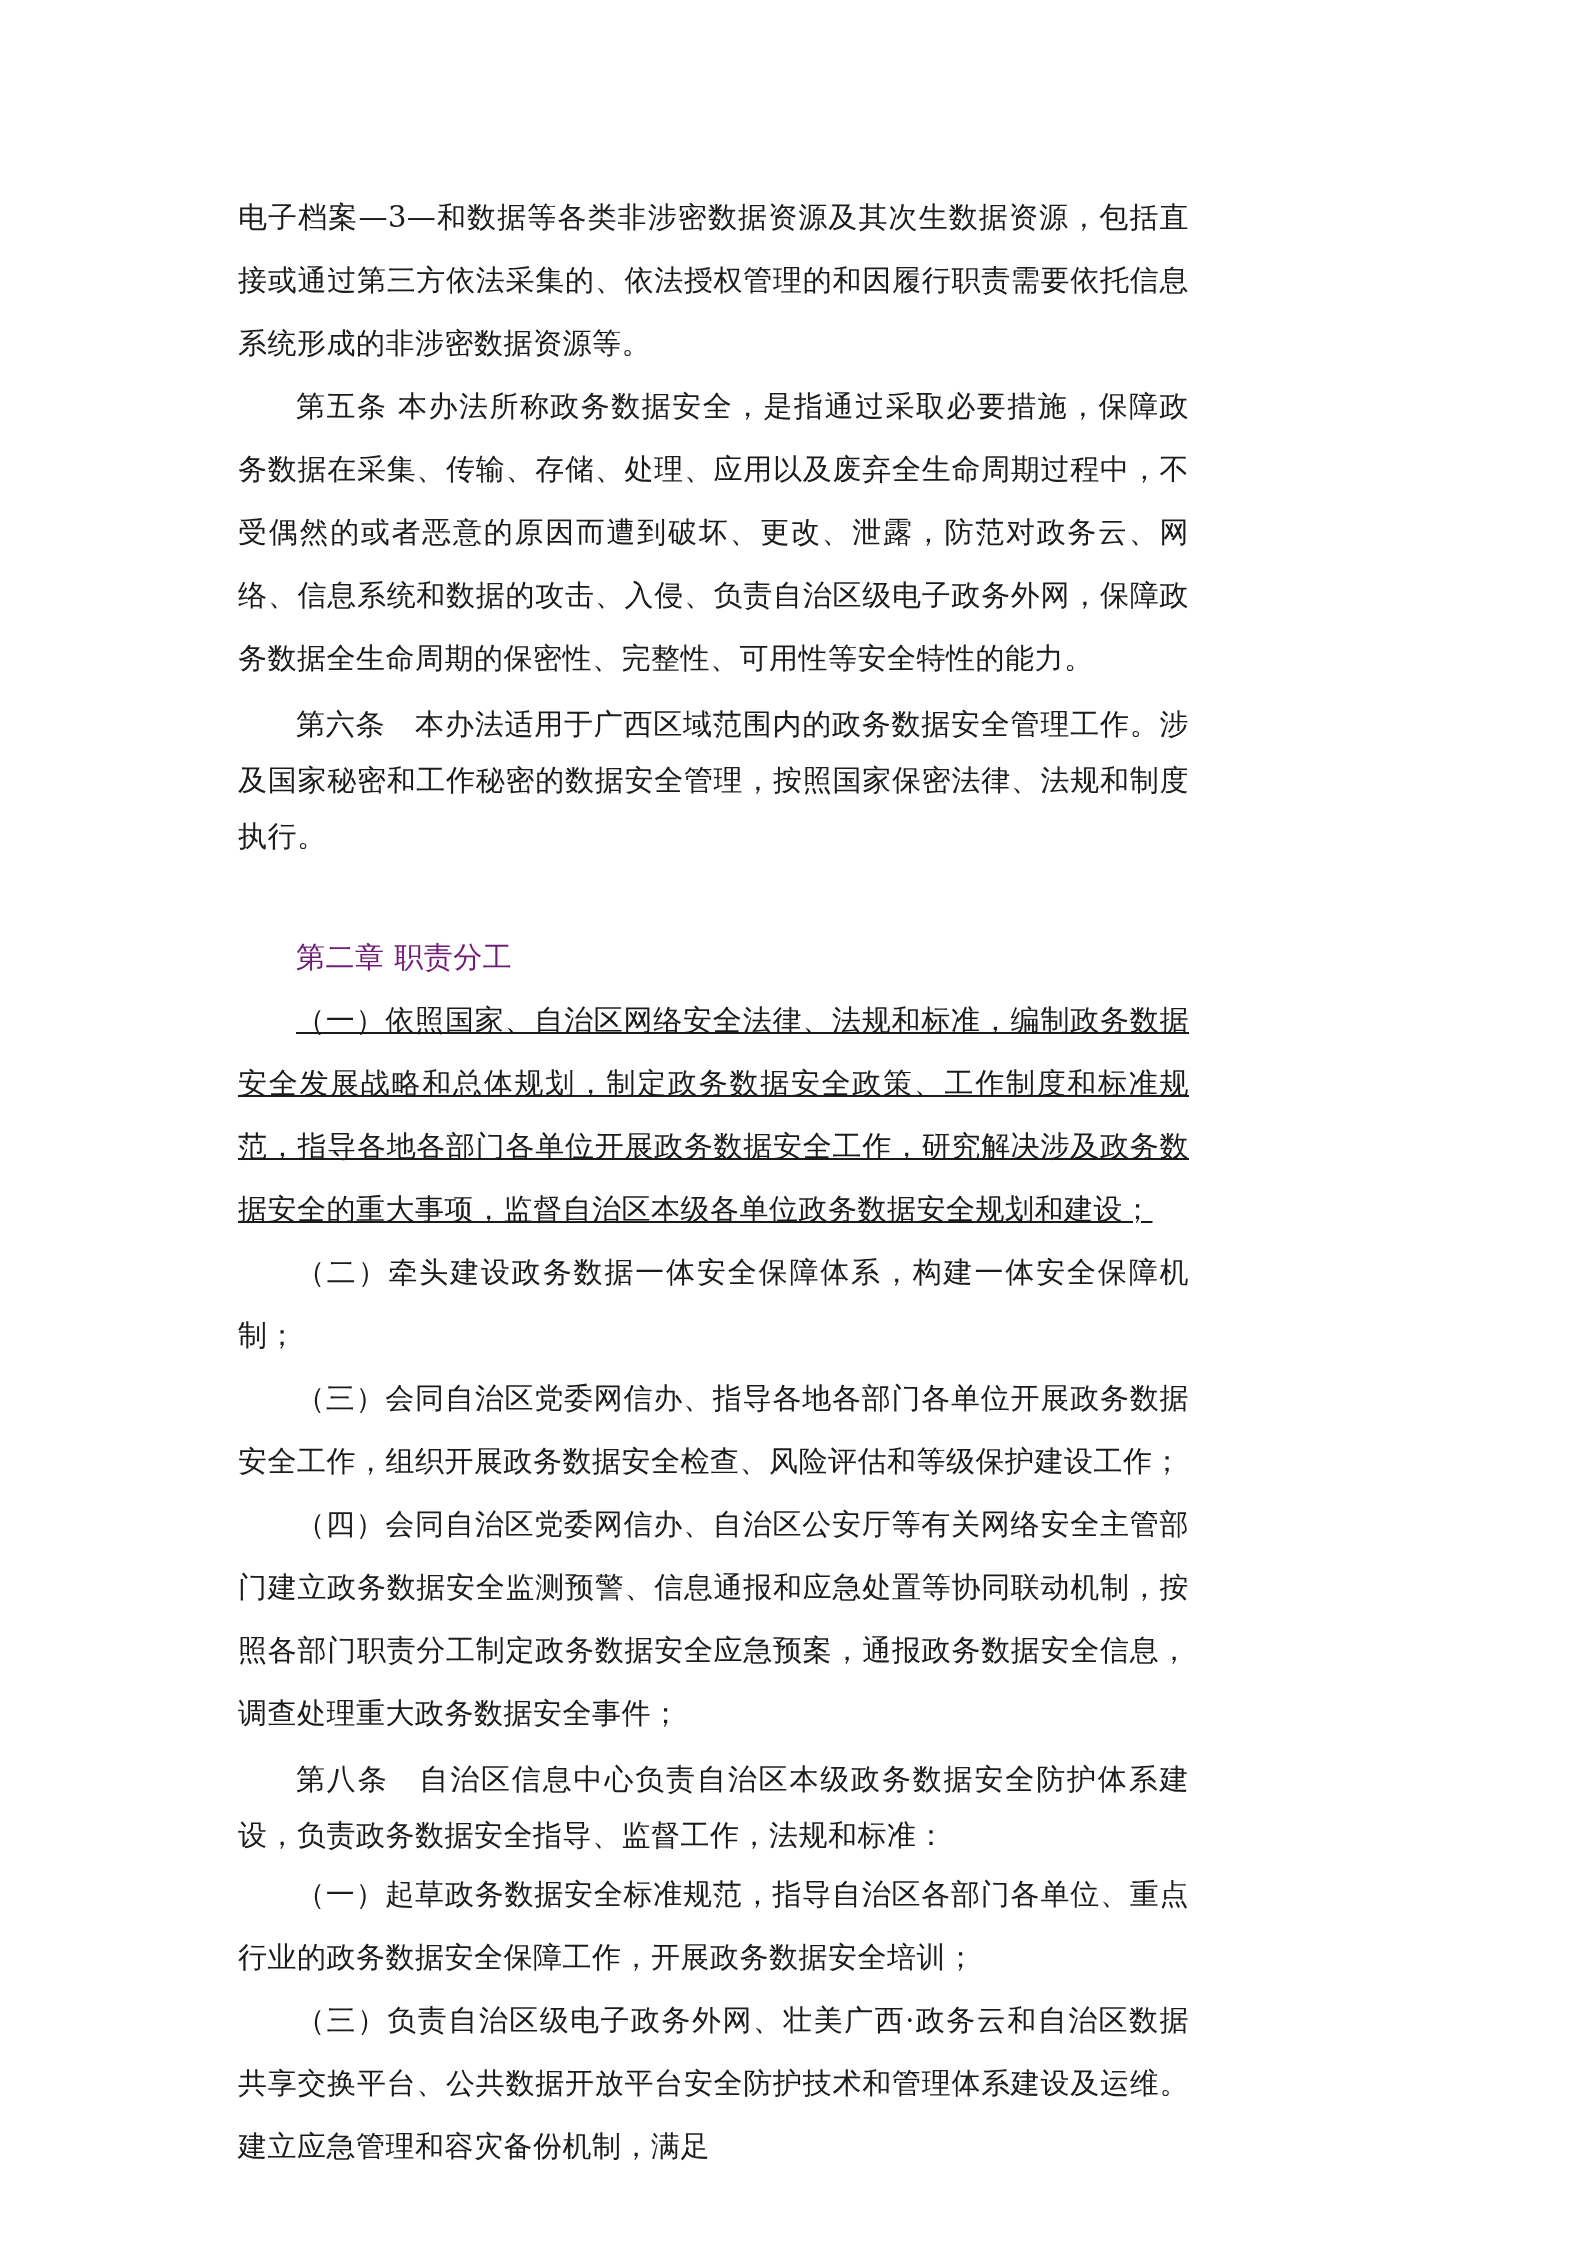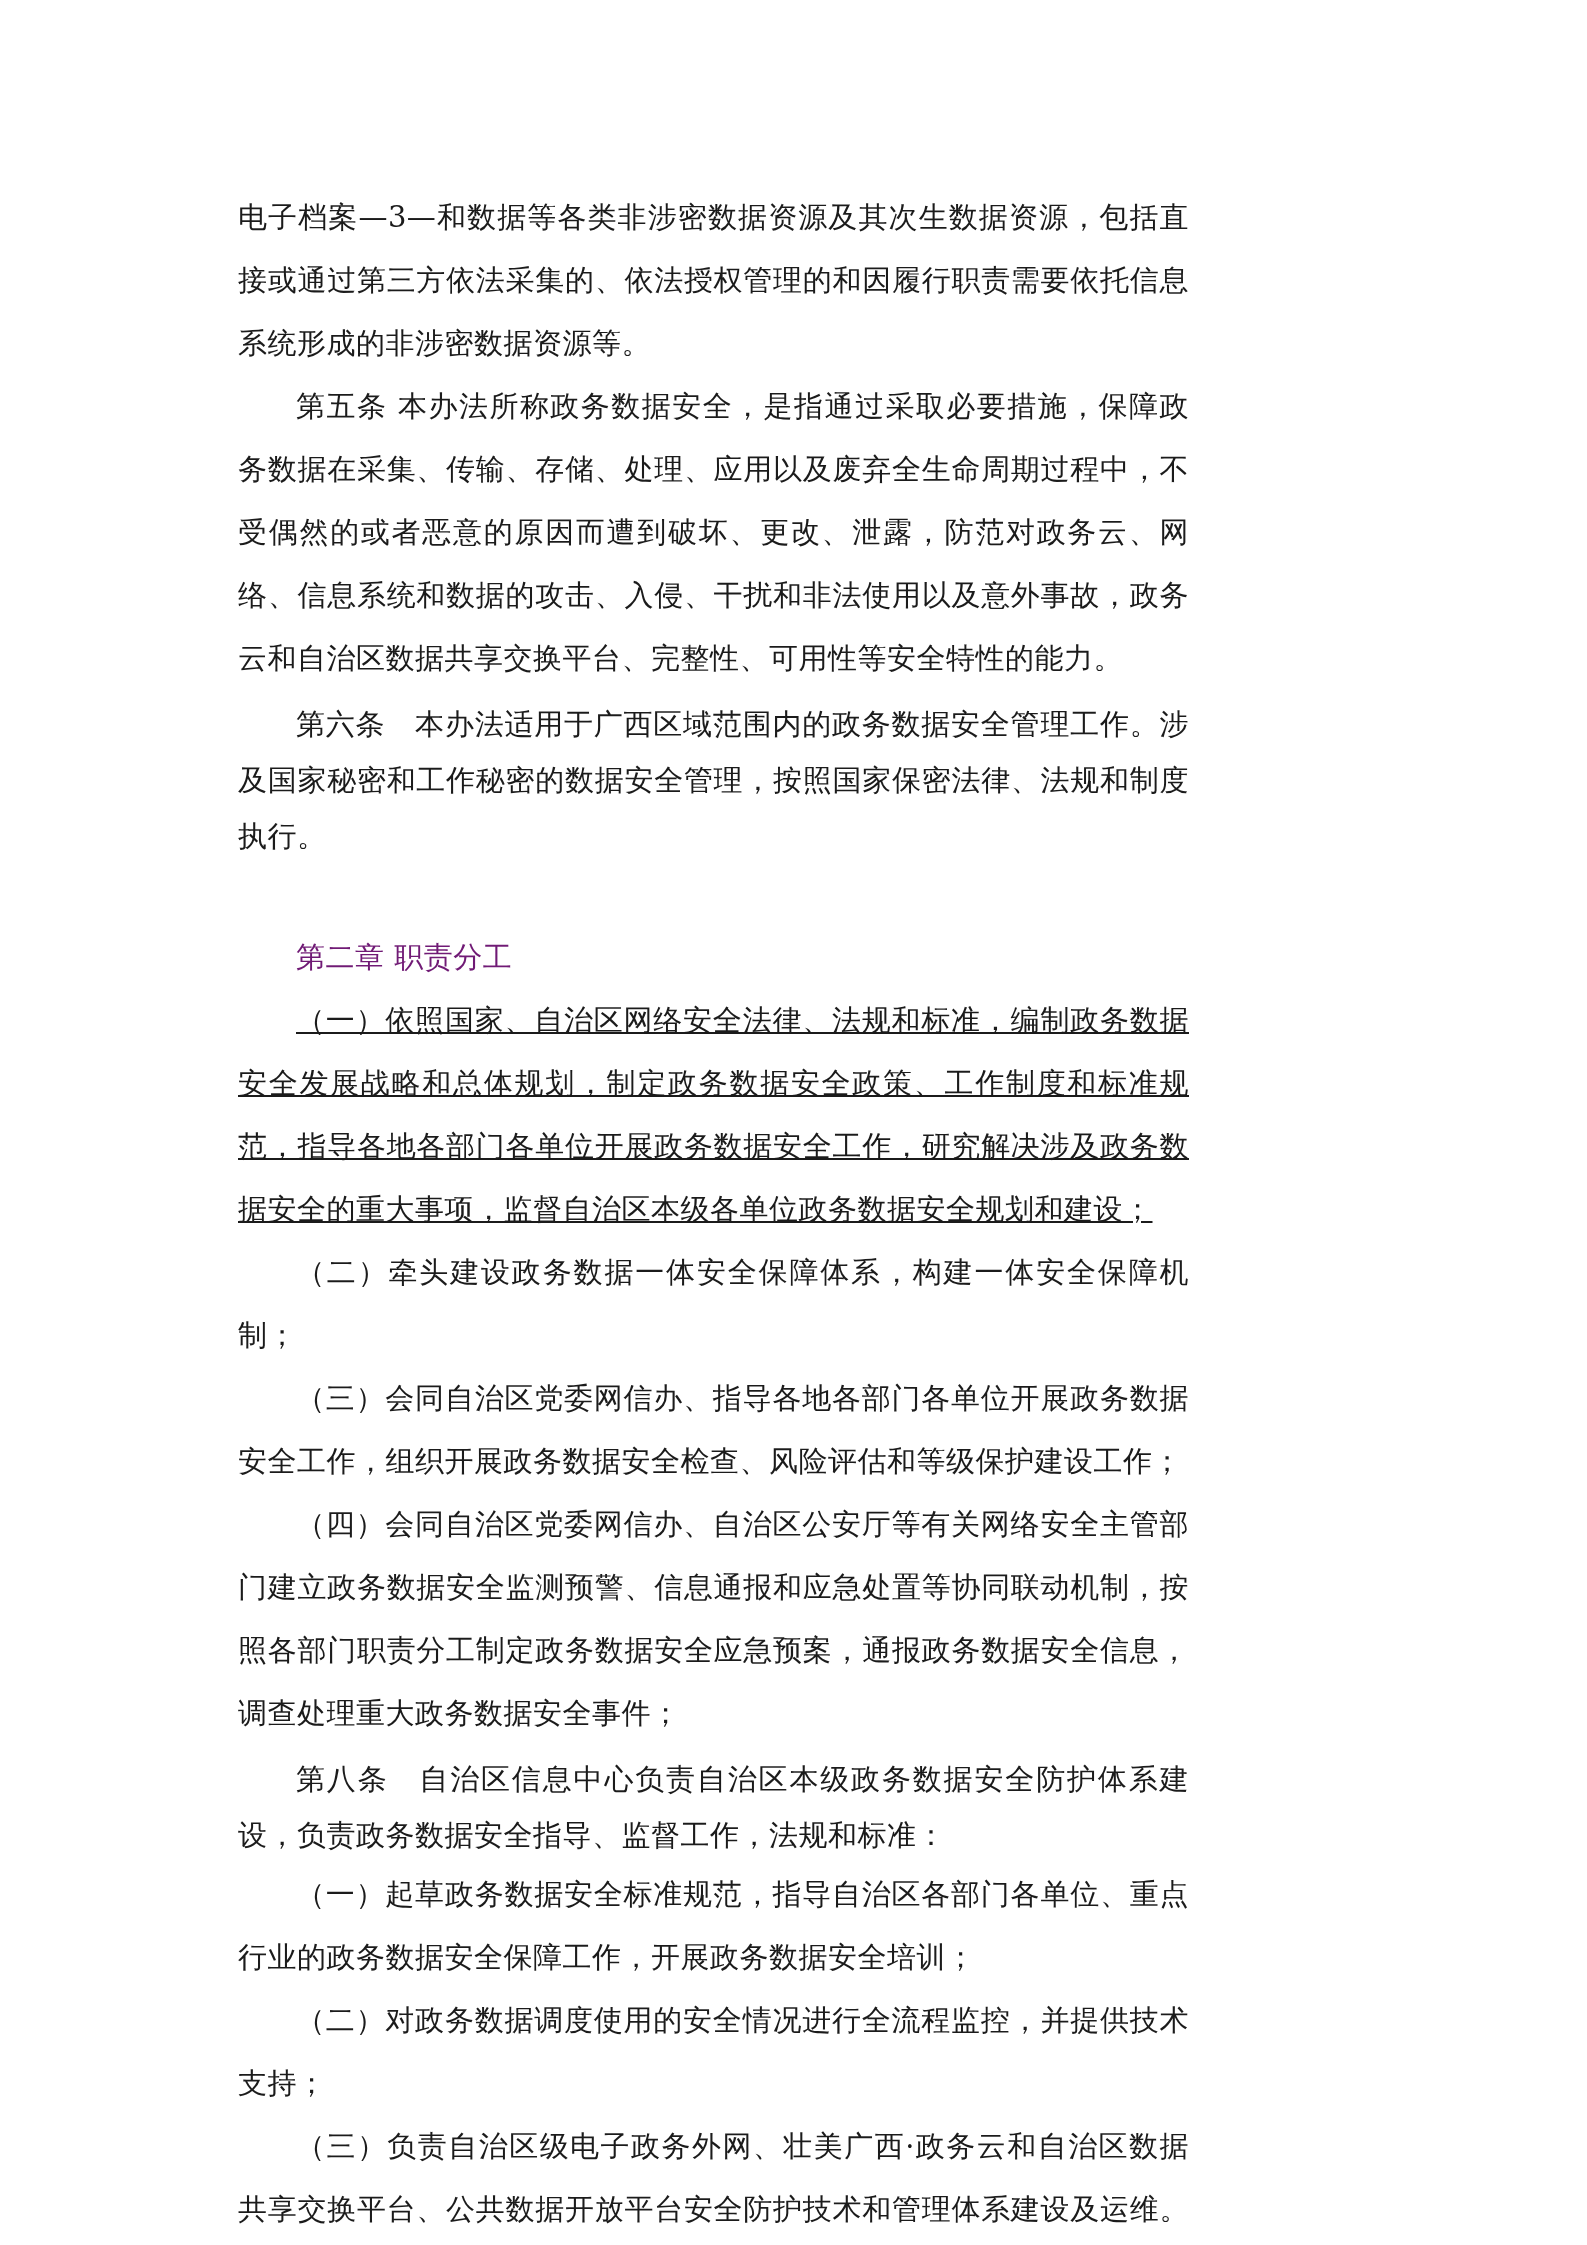--- a/index.html
+++ b/index.html
@@ -36,24 +36,23 @@
   }
   .para.gap-before {
     margin-top: 62px;
   }
 </style>
 </head>
 <body>
 
 <div class="page" style="background: rgb(255, 255, 255);">
     <p class="para" style="color: rgb(27, 27, 27);">电子档案—3—和数据等各类非涉密数据资源及其次生数据资源，包括直接或通过第三方依法采集的、依法授权管理的和因履行职责需要依托信息系统形成的非涉密数据资源等。</p>
-    <p class="para indent" style="color: rgb(27, 27, 27);">第五条 本办法所称政务数据安全，是指通过采取必要措施，保障政务数据在采集、传输、存储、处理、应用以及废弃全生命周期过程中，不受偶然的或者恶意的原因而遭到破坏、更改、泄露，防范对政务云、网络、信息系统和数据的攻击、入侵、干扰和非法使用以及意外事故，政务云和自治区数据共享交换平台、完整性、可用性等安全特性的能力。</p>
+    <p class="para indent" style="color: rgb(27, 27, 27);">第五条 本办法所称政务数据安全，是指通过采取必要措施，保障政务数据在采集、传输、存储、处理、应用以及废弃全生命周期过程中，不受偶然的或者恶意的原因而遭到破坏、更改、泄露，防范对政务云、网络、信息系统和数据的攻击、入侵、负责自治区级电子政务外网，保障政务数据全生命周期的保密性、完整性、可用性等安全特性的能力。</p>
     <p class="para indent wide" style="color: rgb(27, 27, 27);">第六条　本办法适用于广西区域范围内的政务数据安全管理工作。涉及国家秘密和工作秘密的数据安全管理，按照国家保密法律、法规和制度执行。</p>
     <p class="para indent gap-before" style="color: #701a75;">第二章 职责分工</p>
     <p class="para indent" style="color: rgb(27, 27, 27); text-decoration: underline;">（一）依照国家、自治区网络安全法律、法规和标准，编制政务数据安全发展战略和总体规划，制定政务数据安全政策、工作制度和标准规范，指导各地各部门各单位开展政务数据安全工作，研究解决涉及政务数据安全的重大事项，监督自治区本级各单位政务数据安全规划和建设；</p>
     <p class="para indent" style="color: rgb(27, 27, 27);">（二）牵头建设政务数据一体安全保障体系，构建一体安全保障机制；</p>
     <p class="para indent" style="color: rgb(27, 27, 27);">（三）会同自治区党委网信办、指导各地各部门各单位开展政务数据安全工作，组织开展政务数据安全检查、风险评估和等级保护建设工作；</p>
     <p class="para indent" style="color: rgb(27, 27, 27);">（四）会同自治区党委网信办、自治区公安厅等有关网络安全主管部门建立政务数据安全监测预警、信息通报和应急处置等协同联动机制，按照各部门职责分工制定政务数据安全应急预案，通报政务数据安全信息，调查处理重大政务数据安全事件；</p>
     <p class="para indent wide" style="color: rgb(27, 27, 27);">第八条　自治区信息中心负责自治区本级政务数据安全防护体系建设，负责政务数据安全指导、监督工作，法规和标准：</p>
     <p class="para indent" style="color: rgb(27, 27, 27);">（一）起草政务数据安全标准规范，指导自治区各部门各单位、重点行业的政务数据安全保障工作，开展政务数据安全培训；</p>
-    <p class="para indent" style="color: rgb(27, 27, 27);">（二）对政务数据调度使用的安全情况进行全流程监控，并提供技术支持；</p>
     <p class="para indent" style="color: rgb(27, 27, 27);">（三）负责自治区级电子政务外网、壮美广西·政务云和自治区数据共享交换平台、公共数据开放平台安全防护技术和管理体系建设及运维。建立应急管理和容灾备份机制，满足</p>
   </div>
 
 </body></html>

